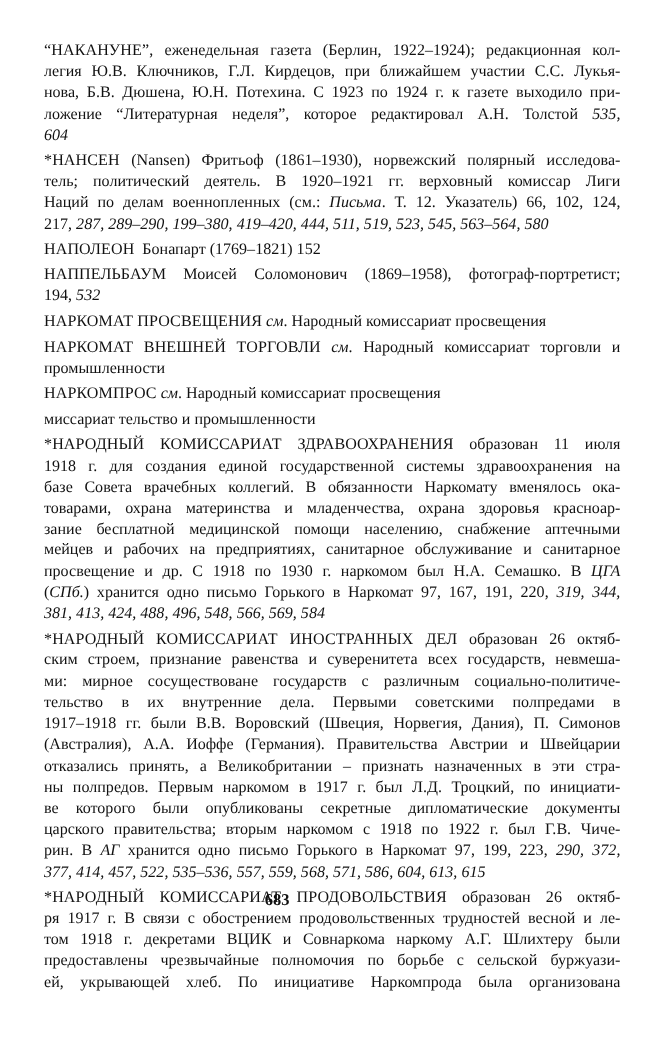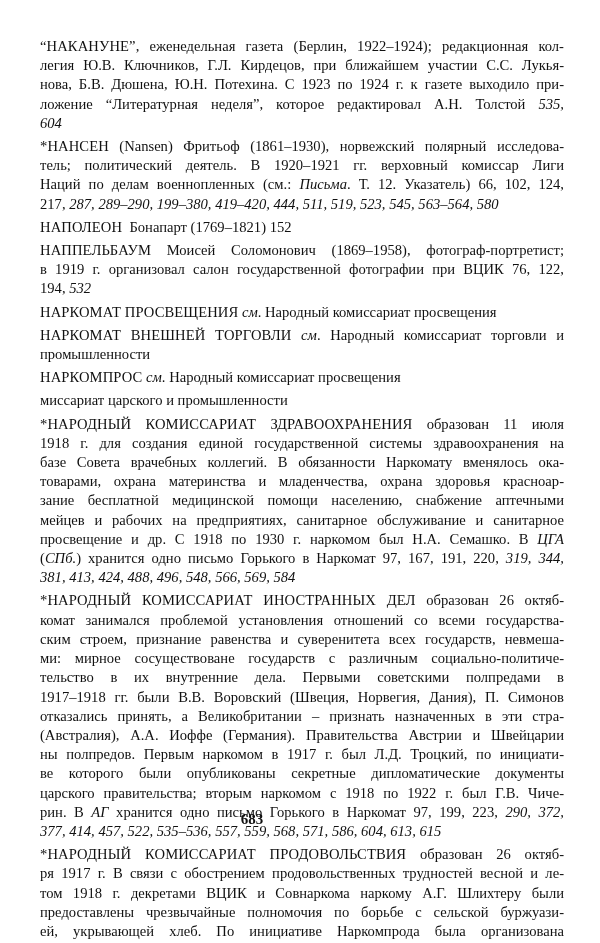--- a/index.html
+++ b/index.html
@@ -44,62 +44,60 @@
     <span class="jl"><span>Наций по делам военнопленных (см.: </span><i>Письма</i><span>. Т. 12. Указатель) 66, 102, 124,</span></span>
     <span class="line"><span>217, </span><i>287, 289–290, 199–380, 419–420, 444, 511, 519, 523, 545, 563–564, 580</i></span>
   </div>
 
   <div class="entry">
     <span class="line" style="white-space:pre"><span class="head">НАПОЛЕОН</span><span>  Бонапарт (1769–1821) 152</span></span>
   </div>
 
   <div class="entry">
     <span class="jl"><span class="head">НАППЕЛЬБАУМ</span><span>  Моисей Соломонович (1869–1958), фотограф-портретист;</span></span>
-    <span class="jl">в 1919 г. организовал салон государственной фотографии при ВЦИК 76, 122,</span>
     <span class="line"><span>194, </span><i>532</i></span>
   </div>
 
   <div class="entry">
     <span class="line"><span class="head">НАРКОМАТ ПРОСВЕЩЕНИЯ</span><i> см</i><span>. Народный комиссариат просвещения</span></span>
   </div>
 
   <div class="entry">
     <span class="jl"><span class="head">НАРКОМАТ ВНЕШНЕЙ ТОРГОВЛИ</span><i> см</i><span>. Народный комиссариат торговли и</span></span>
     <span class="line">промышленности</span>
   </div>
 
   <div class="entry">
     <span class="line"><span class="head">НАРКОМПРОС</span><i> см</i><span>. Народный комиссариат просвещения</span></span>
   </div>
 
   <div class="entry">
-    <span class="line">миссариат царского и промышленности</span>
+    <span class="line">миссариат тельство и промышленности</span>
   </div>
 
   <div class="entry">
     <span class="jl"><span class="head">*НАРОДНЫЙ КОМИССАРИАТ ЗДРАВООХРАНЕНИЯ</span><span> образован 11 июля</span></span>
     <span class="jl">1918 г. для создания единой государственной системы здравоохранения на</span>
     <span class="jl">базе Совета врачебных коллегий. В обязанности Наркомату вменялось ока-</span>
     <span class="jl">товарами, охрана материнства и младенчества, охрана здоровья красноар-</span>
     <span class="jl">зание бесплатной медицинской помощи населению, снабжение аптечными</span>
     <span class="jl">мейцев и рабочих на предприятиях, санитарное обслуживание и санитарное</span>
     <span class="jl"><span>просвещение и др. С 1918 по 1930 г. наркомом был Н.А. Семашко. В </span><i>ЦГА</i></span>
     <span class="jl"><span>(</span><i>СПб.</i><span>) хранится одно письмо Горького в Наркомат 97, 167, 191, 220, </span><i>319, 344,</i></span>
     <span class="line"><i>381, 413, 424, 488, 496, 548, 566, 569, 584</i></span>
   </div>
 
   <div class="entry">
     <span class="jl"><span class="head">*НАРОДНЫЙ КОМИССАРИАТ ИНОСТРАННЫХ ДЕЛ</span><span> образован 26 октяб-</span></span>
-    <span class="jl">комат занимался проблемой установления отношений со всеми государства-</span>
     <span class="jl">ским строем, признание равенства и суверенитета всех государств, невмеша-</span>
     <span class="jl">ми: мирное сосуществоване государств с различным социально-политиче-</span>
     <span class="jl">тельство в их внутренние дела. Первыми советскими полпредами в</span>
     <span class="jl">1917–1918 гг. были В.В. Воровский (Швеция, Норвегия, Дания), П. Симонов</span>
+    <span class="jl">(Австралия), А.А. Иоффе (Германия). Правительства Австрии и Швейцарии</span>
     <span class="jl">отказались принять, а Великобритании – признать назначенных в эти стра-</span>
-    <span class="jl">(Австралия), А.А. Иоффе (Германия). Правительства Австрии и Швейцарии</span>
     <span class="jl">ны полпредов. Первым наркомом в 1917 г. был Л.Д. Троцкий, по инициати-</span>
     <span class="jl">ве которого были опубликованы секретные дипломатические документы</span>
     <span class="jl">царского правительства; вторым наркомом с 1918 по 1922 г. был Г.В. Чиче-</span>
     <span class="jl"><span>рин. В </span><i>АГ</i><span> хранится одно письмо Горького в Наркомат 97, 199, 223, </span><i>290, 372,</i></span>
     <span class="line"><i>377, 414, 457, 522, 535–536, 557, 559, 568, 571, 586, 604, 613, 615</i></span>
   </div>
 
   <div class="entry">
     <span class="jl"><span class="head">*НАРОДНЫЙ КОМИССАРИАТ ПРОДОВОЛЬСТВИЯ</span><span> образован 26 октяб-</span></span>
     <span class="jl">ря 1917 г. В связи с обострением продовольственных трудностей весной и ле-</span>

